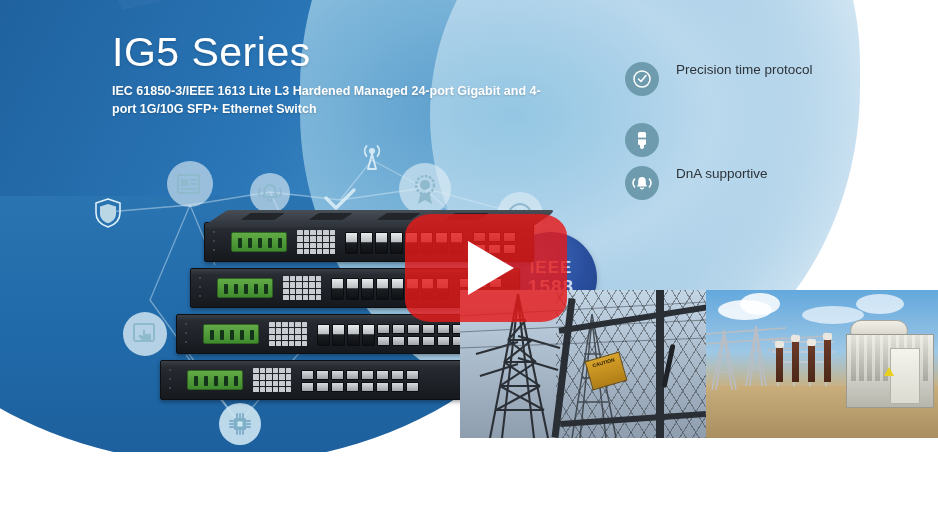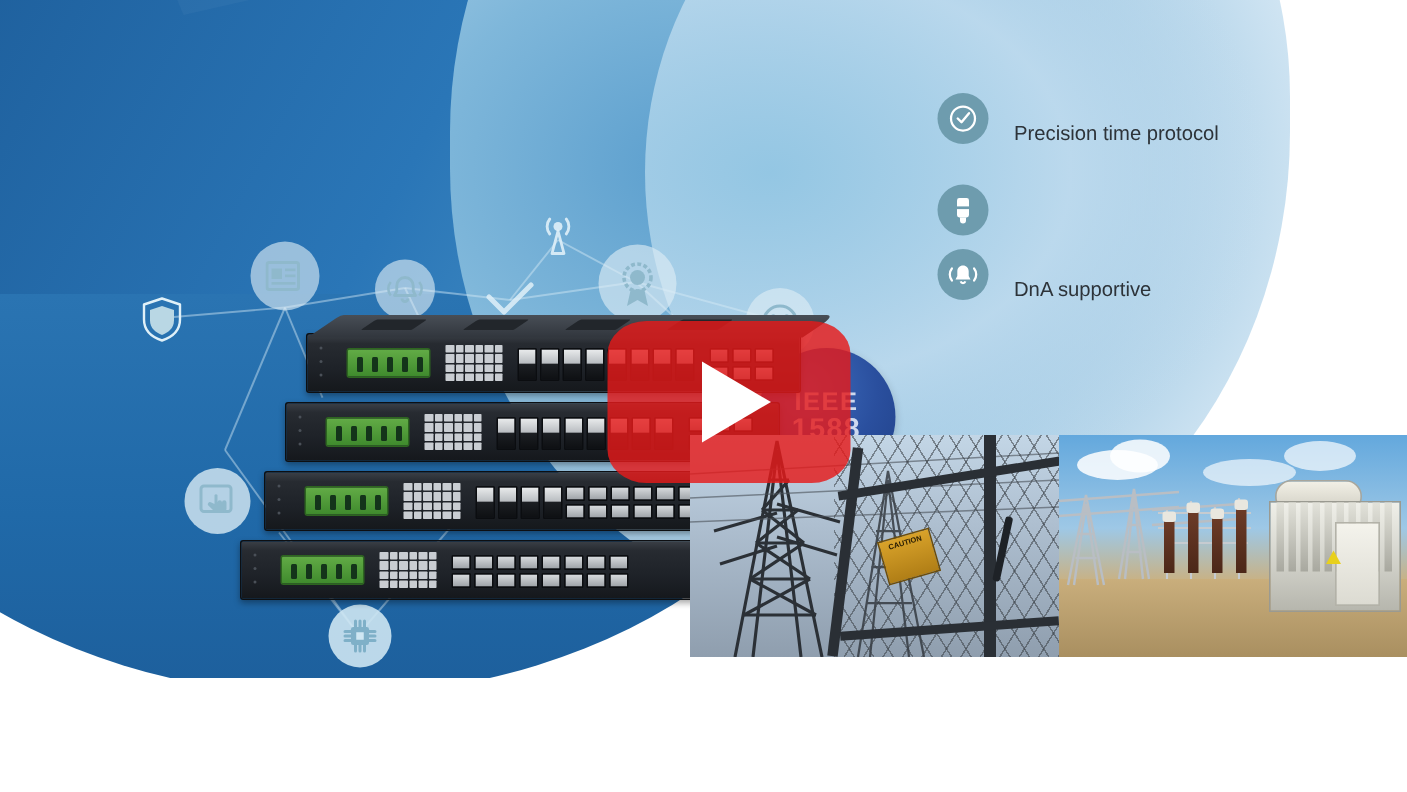--- a/index.html
+++ b/index.html
@@ -229,21 +229,21 @@
     width: 30px; height: 56px;
     background: linear-gradient(180deg, #f4f3ec 0%, #dcdbd2 100%);
     border: 1px solid #b3b2a8;
   }
 
   
   .features {
     position: absolute; left: 625px; top: 62px;
     z-index: 25; width: 300px;
   }
-  .feat-row { display: flex; align-items: flex-end; height: 34px; margin-bottom: 0; }
+  .feat-row { display: flex; align-items: flex-start; height: 34px; margin-bottom: 0; }
   .feat-icon {
     width: 34px; height: 34px; min-width: 34px; border-radius: 50%;
     background: #6e9cae;
     display: flex; align-items: center; justify-content: center;
     color: #ffffff;
   }
   .feat-icon.txt { font-size: 12px; font-weight: bold; letter-spacing: -0.3px; }
   .feat-label {
     margin-left: 17px;
     font-size: 13.5px; color: #2d3339; white-space: nowrap;
@@ -359,20 +359,22 @@
         <g stroke="#7fb0c8" stroke-width="2" stroke-linecap="round">
           <path d="M10 7 V3 M13 7 V3 M16 7 V3 M10 19 V23 M13 19 V23 M16 19 V23"></path>
           <path d="M7 10 H3 M7 13 H3 M7 16 H3 M19 10 H23 M19 13 H23 M19 16 H23"></path>
         </g>
         <rect x="10.5" y="10.5" width="5" height="5" fill="#cfe7f3"></rect>
       </svg>
     </div>
   </div>
 
   <div class="title-wrap">
+    <div class="title-main">IG5 Series</div>
+    <div class="title-sub">IEC 61850-3/IEEE 1613 Lite L3 Hardened Managed 24-port Gigabit and 4-port 1G/10G SFP+ Ethernet Switch</div>
   </div>
 
   <div class="ieee-badge">
     <span class="l1">IEEE</span>
     <span class="l2">1588</span>
   </div>
 
   <div class="switch-stack">
 
     <div class="sw" style="left:44px;top:0px;">

